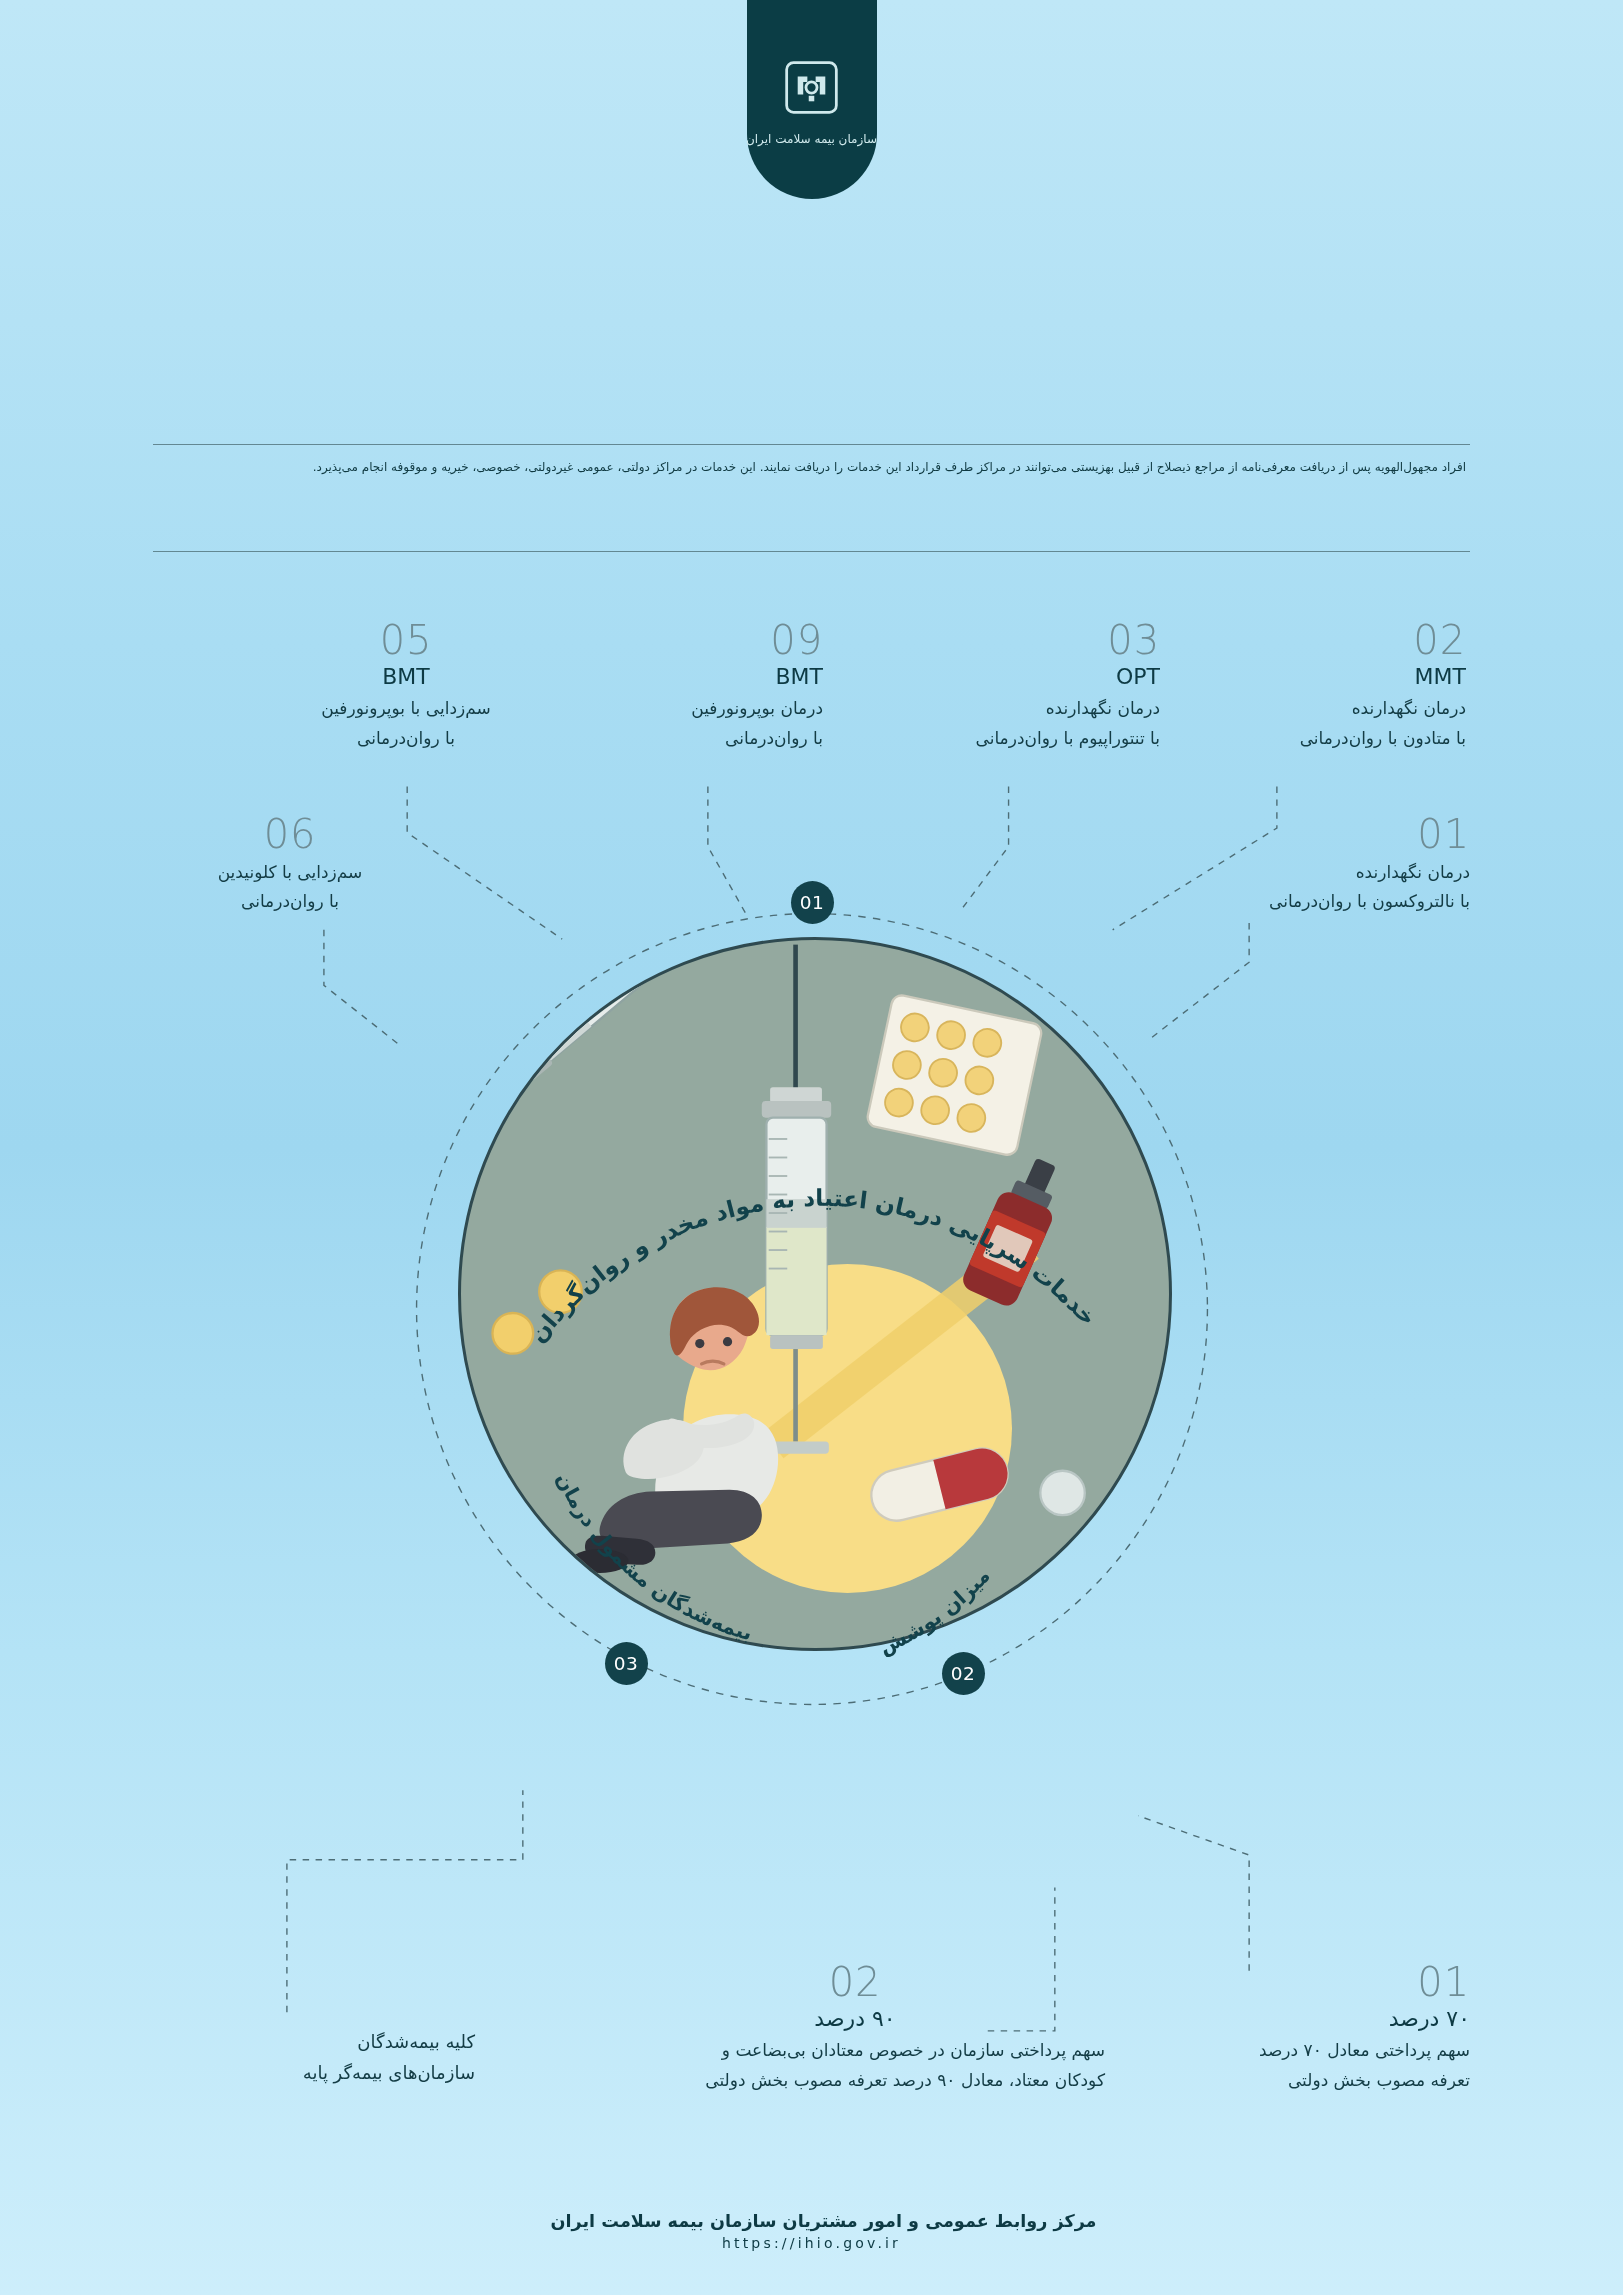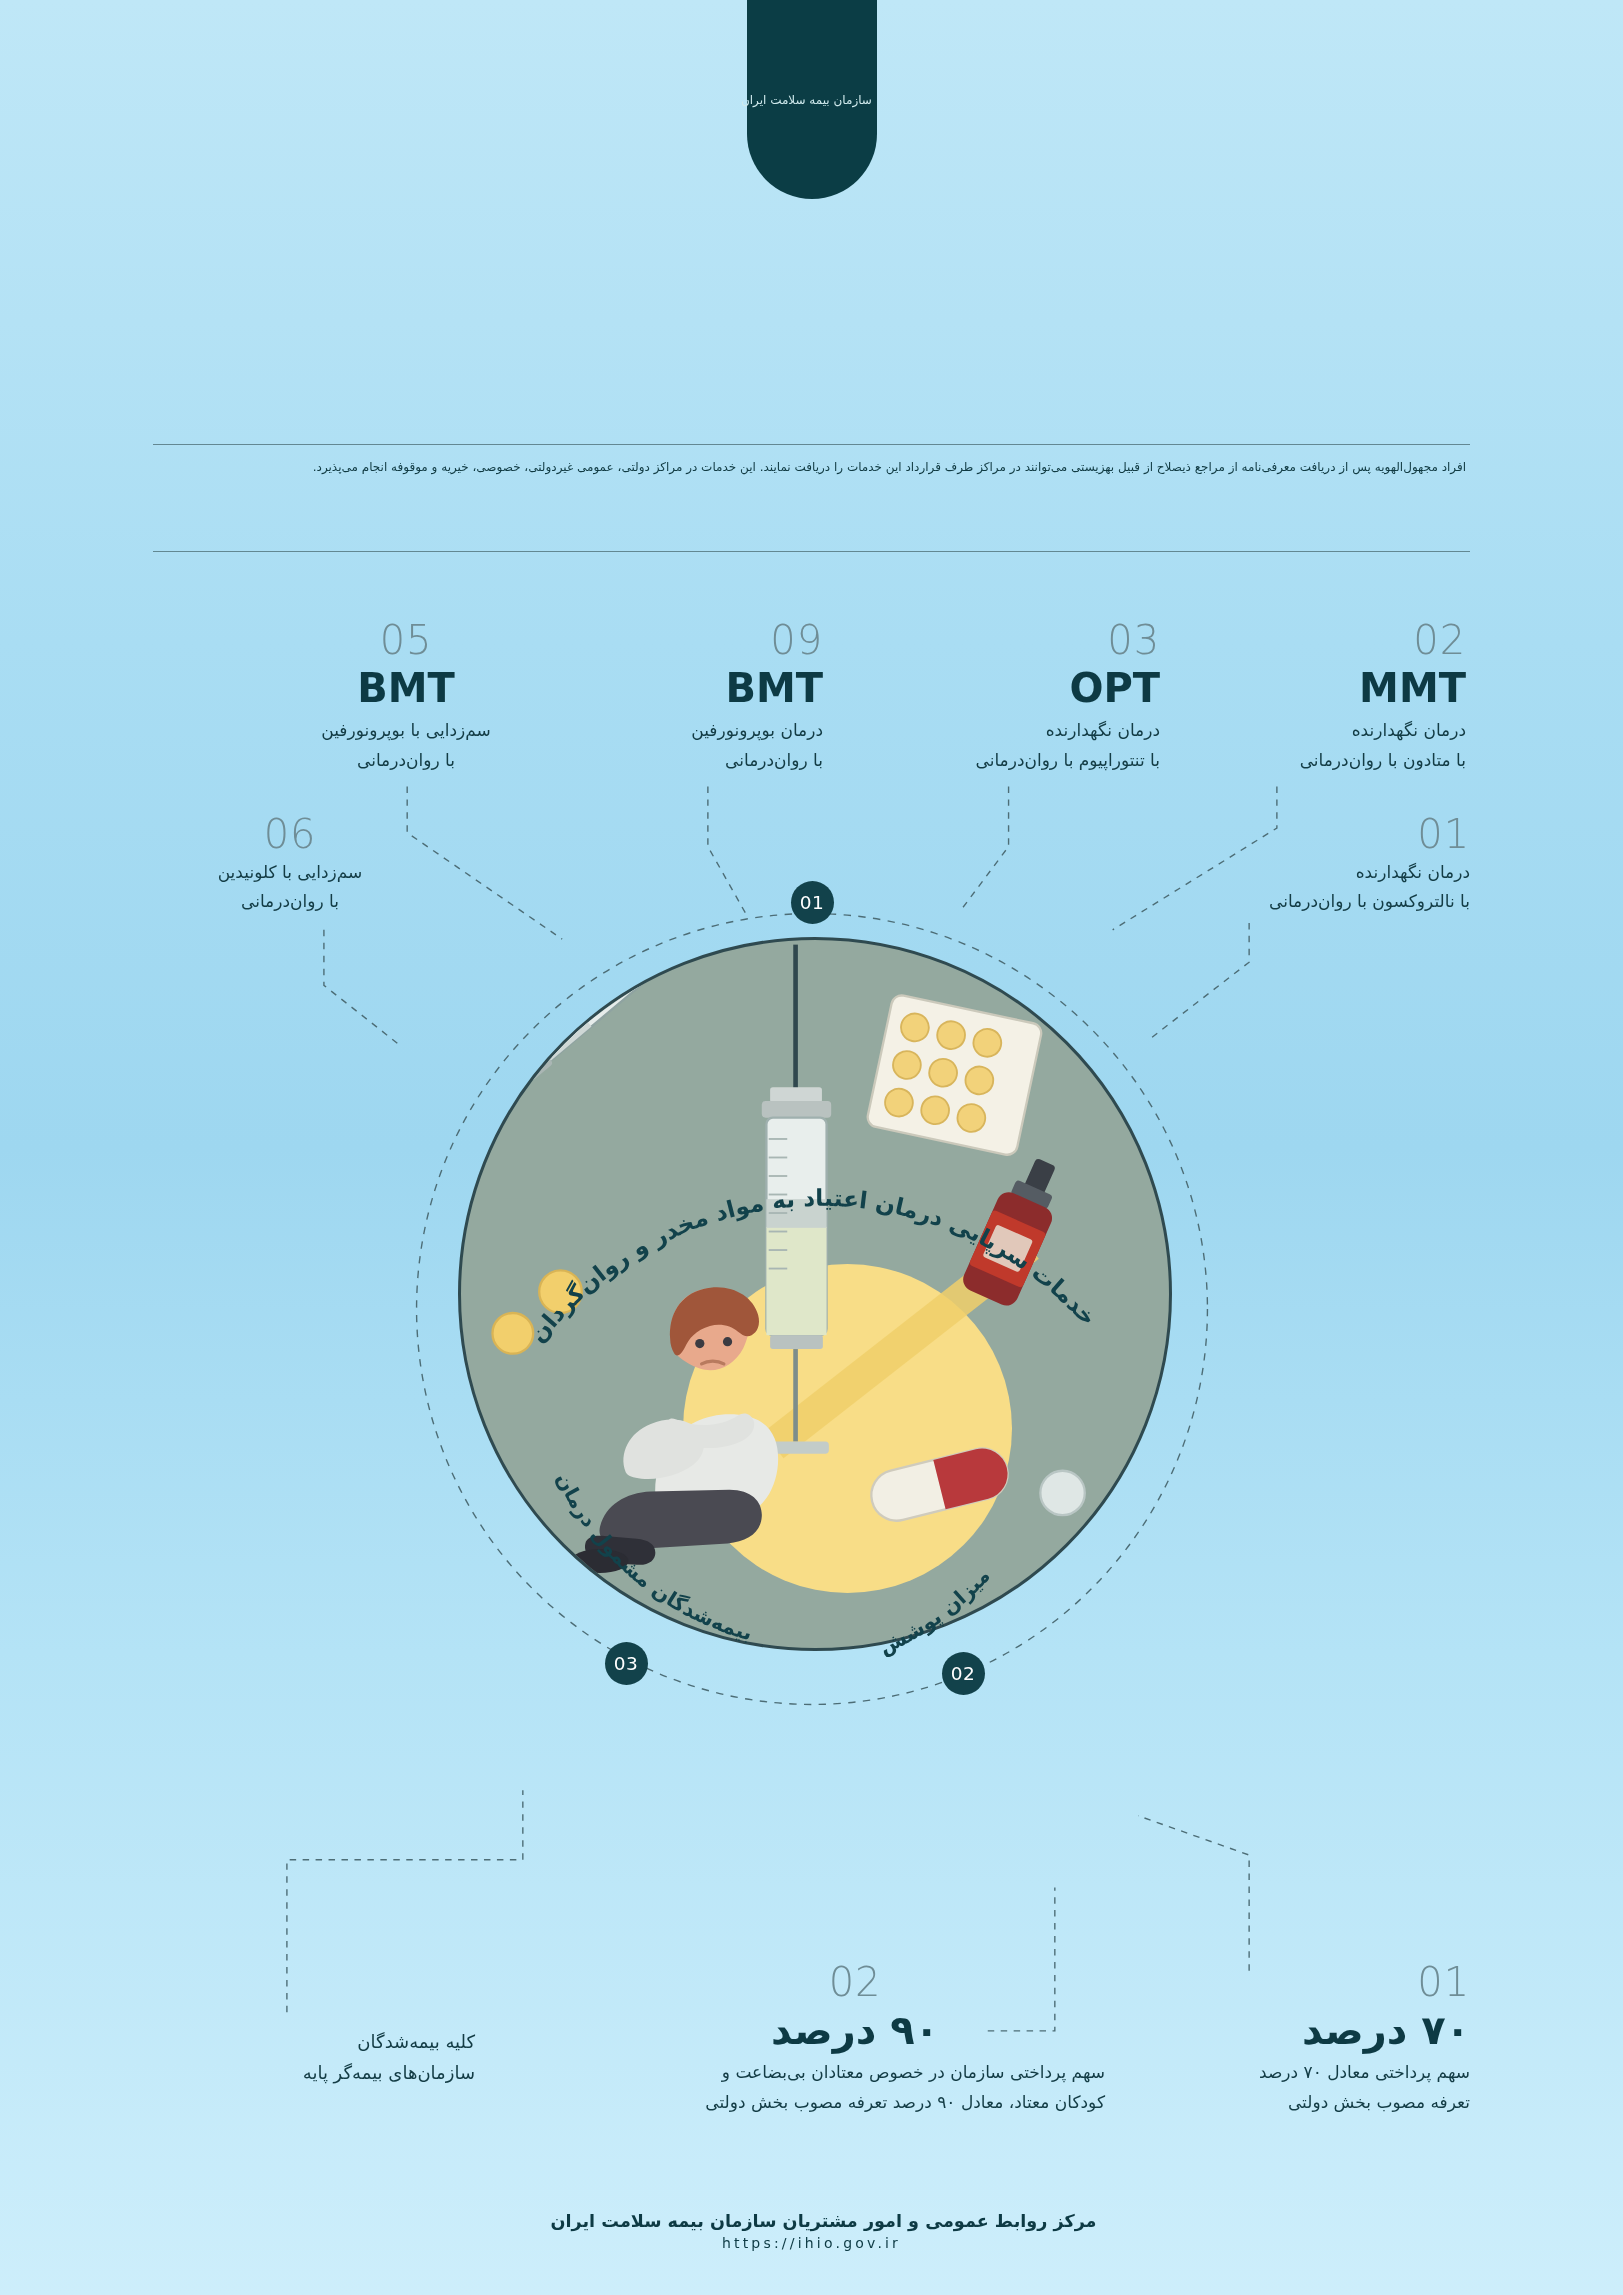--- a/index.html
+++ b/index.html
@@ -22,21 +22,21 @@
     position: absolute;
     top: 0;
     left: 50%;
     transform: translateX(-50%);
     width: 130px;
     height: 199px;
     background: #0b3d45;
     border-bottom-left-radius: 65px;
     border-bottom-right-radius: 65px;
     display: flex;
-    flex-direction: row;
+    flex-direction: column;
     align-items: center;
     justify-content: center;
     gap: 10.2px;
   }
   .logo-mark {
     width: 69px;
     height: 69px;
     display: block;
   }
   .logo-text {
@@ -88,22 +88,22 @@
     color: #123d46;
   }
   .anno .num {
     font-size: 40px;
     color: #6f8d96;
     font-weight: 300;
     line-height: 1;
     letter-spacing: 0.9px;
   }
   .anno .code {
-    font-size: 40px;
-    font-weight: bold;
+    font-size: 22px;
+    font-weight: normal;
     color: #0d3a44;
     line-height: 1.25;
     margin-top: 2.8px;
   }
   .anno .desc {
     font-size: 17px;
     line-height: 1.75;
     color: #133c45;
     margin-top: 3.7px;
   }

